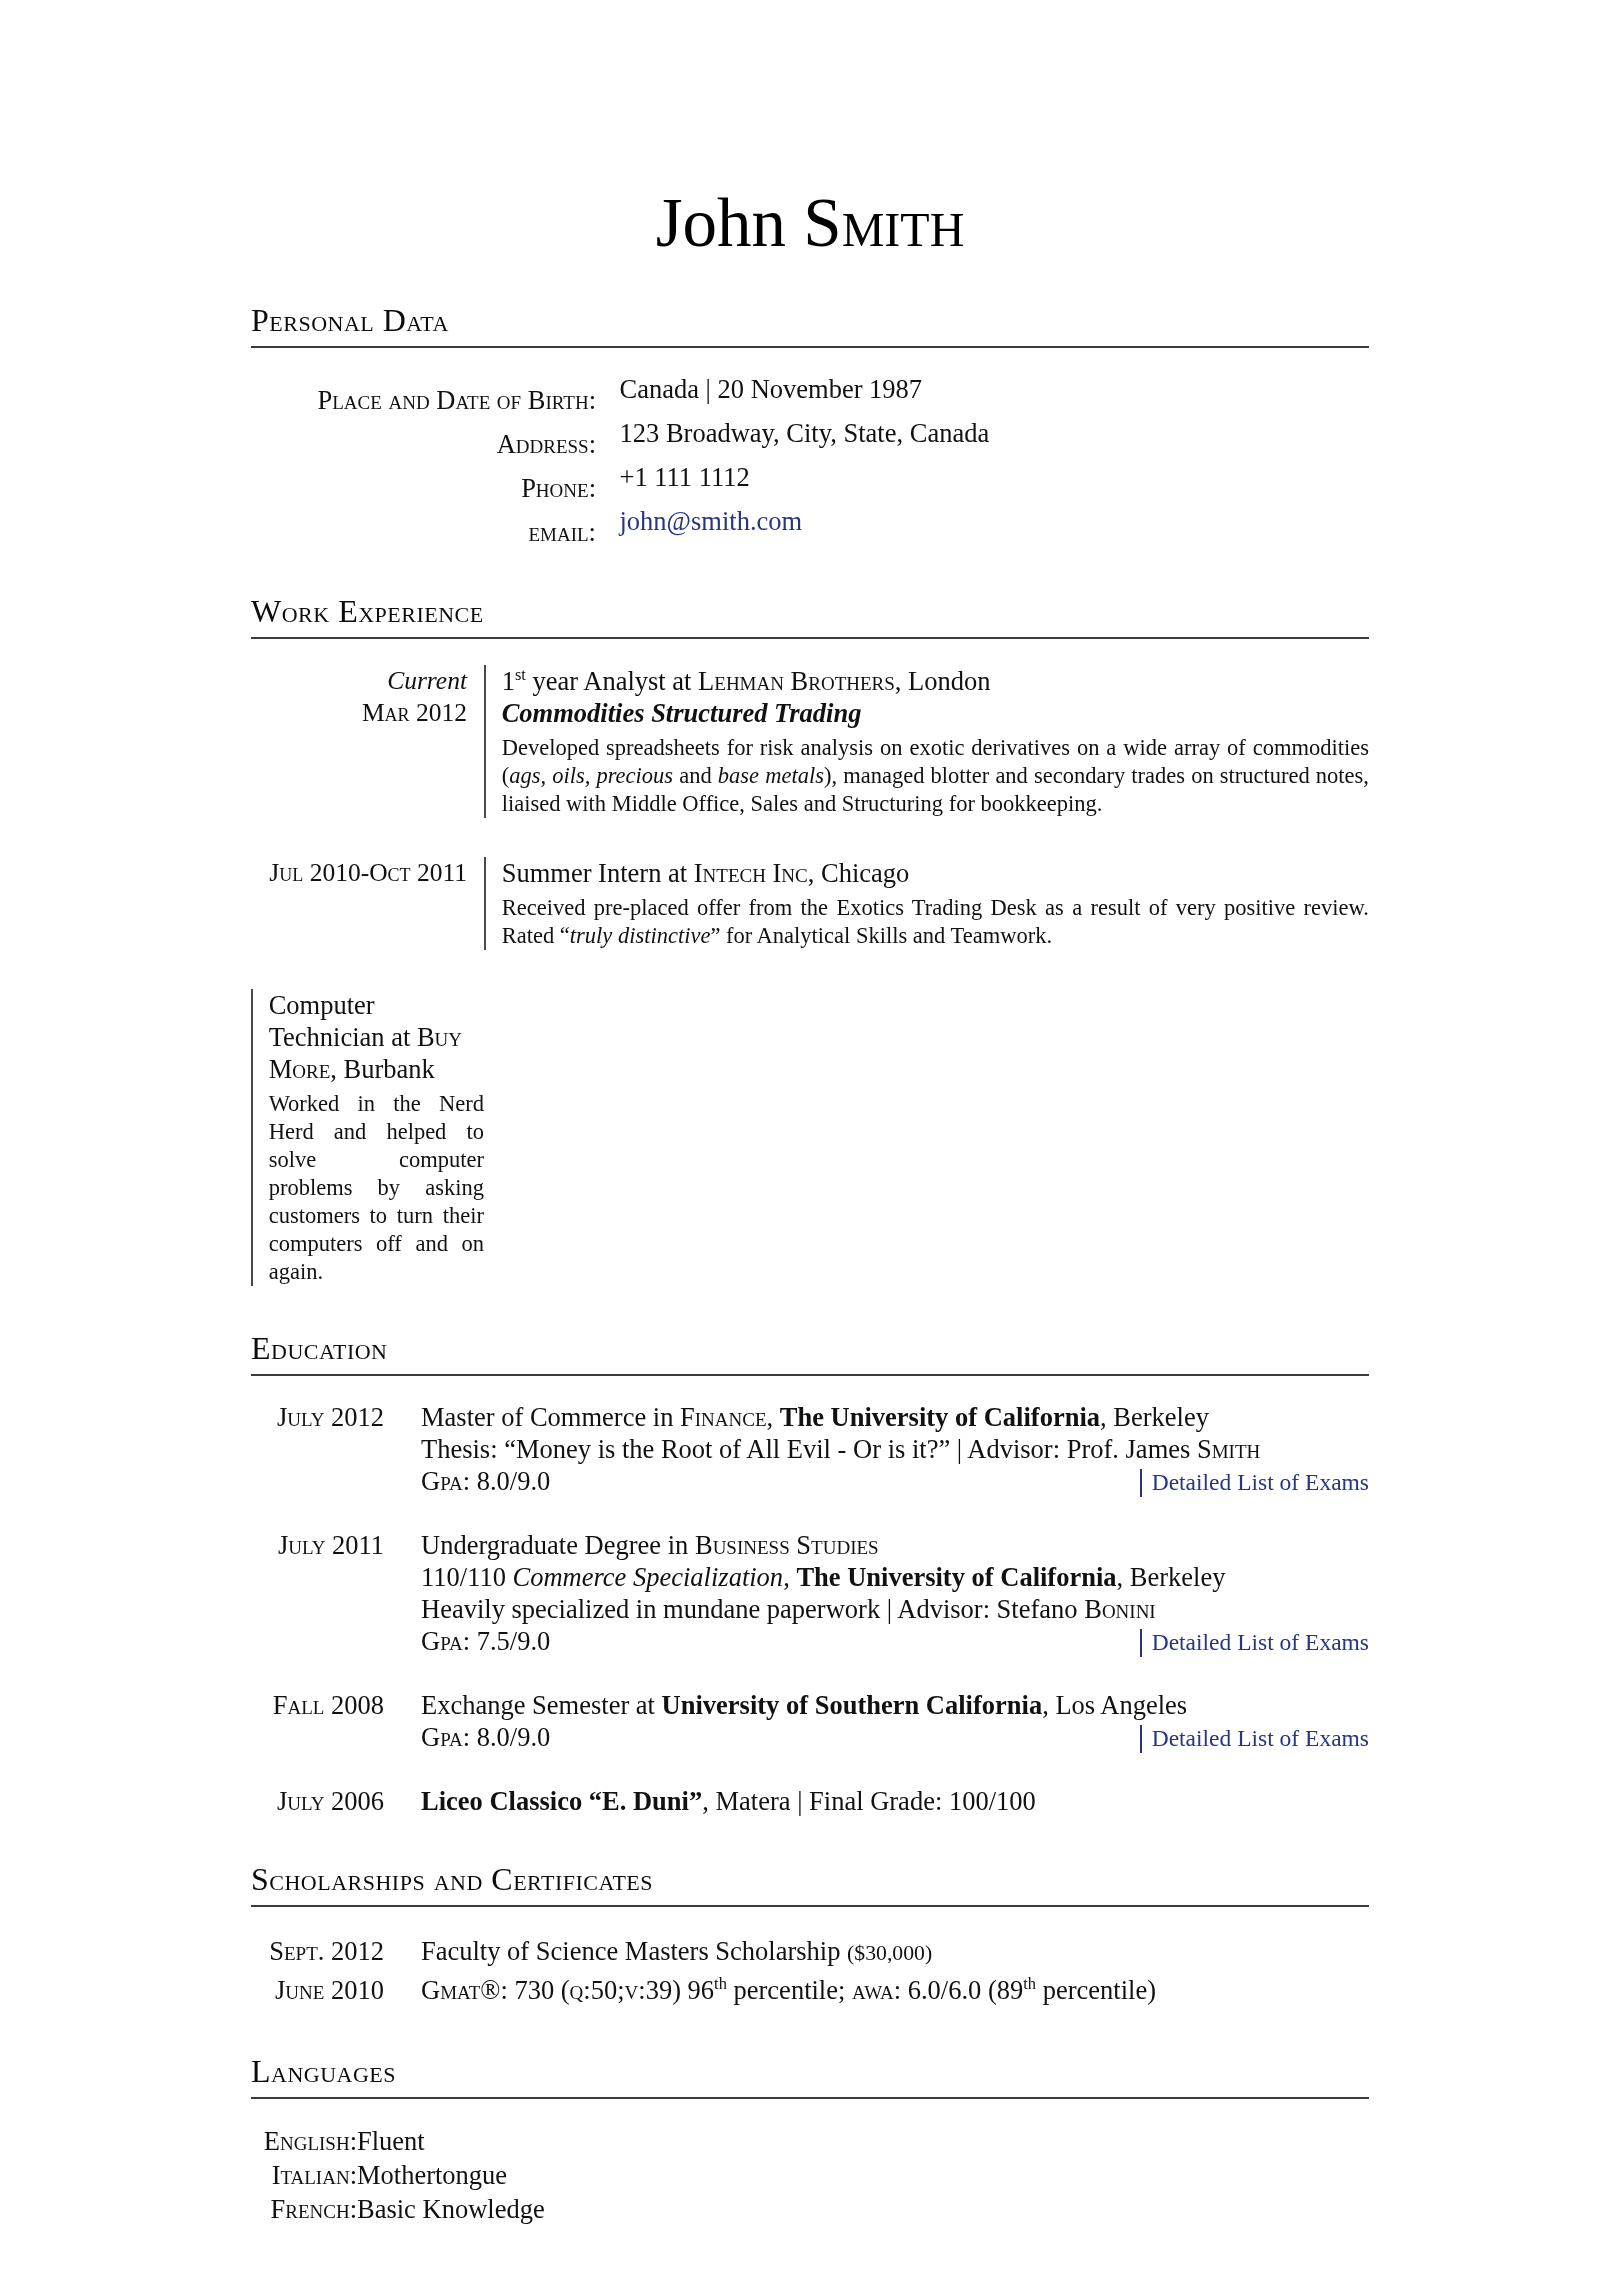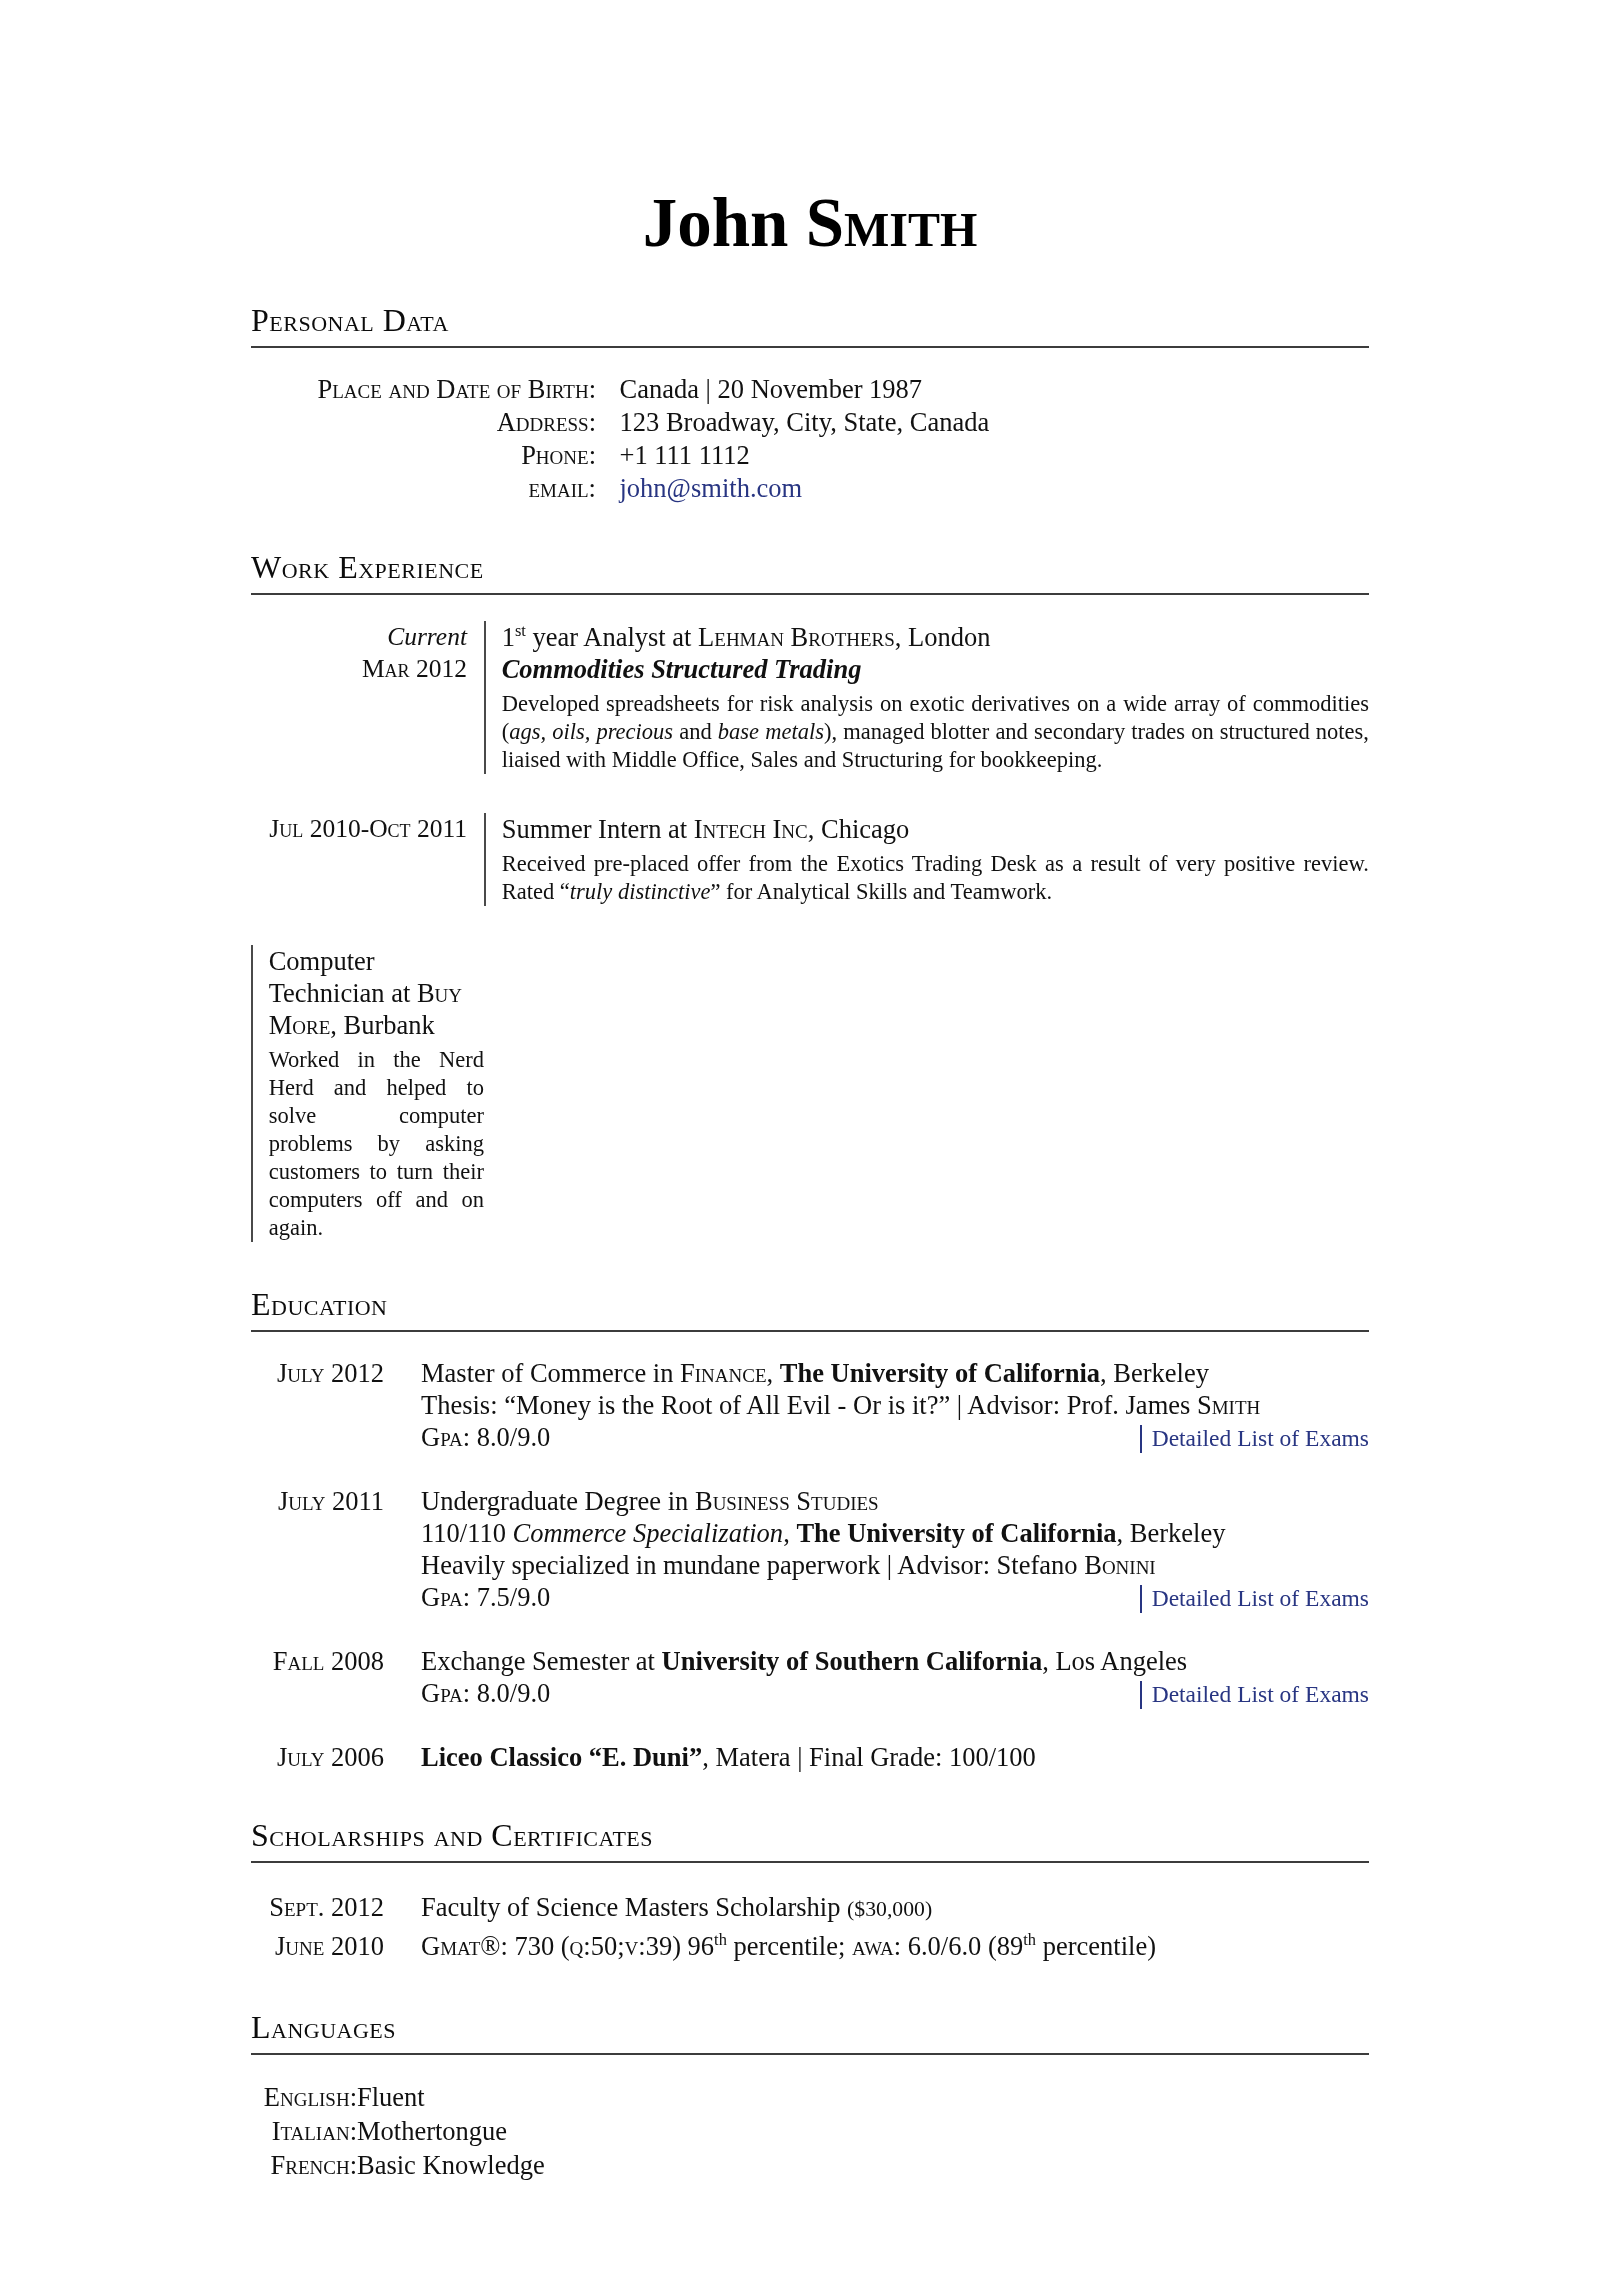--- a/index.html
+++ b/index.html
@@ -13,21 +13,20 @@
     width: 1620px; height: 2292px;
     padding: 0 251px;
     overflow: hidden;
   }
   .cv-title {
     padding-top: 189px;
     text-align: center;
     font-size: 69px;
     line-height: 1;
     color: #000000;
-    font-weight: bold;
   }
   .cv-title .last { font-variant: small-caps; }
 
   .section { margin-top: 45px; }
   .section:first-of-type { margin-top: 59px; }
   .section-heading {
     font-variant: small-caps;
     font-size: 32px;
     line-height: 1.1;
     letter-spacing: 0.5px;
@@ -38,21 +37,21 @@
   .section-body { margin-top: 25.5px; }
 
   
   .personal-grid {
     display: grid;
     grid-template-columns: 345px 1fr;
     column-gap: 23.5px;
     font-size: 26.5px;
     line-height: 33px;
   }
-  .personal-label { text-align: right; font-variant: small-caps; white-space: nowrap; }
+  .personal-label { text-align: right; font-variant: small-caps; white-space: nowrap; margin-top: 11px; }
 
   
   .work-entry {
     display: grid;
     grid-template-columns: 233px 1fr;
     margin-bottom: 39px;
   }
   .work-entry:last-child { margin-bottom: 0; }
   .work-dates {
     text-align: right;

